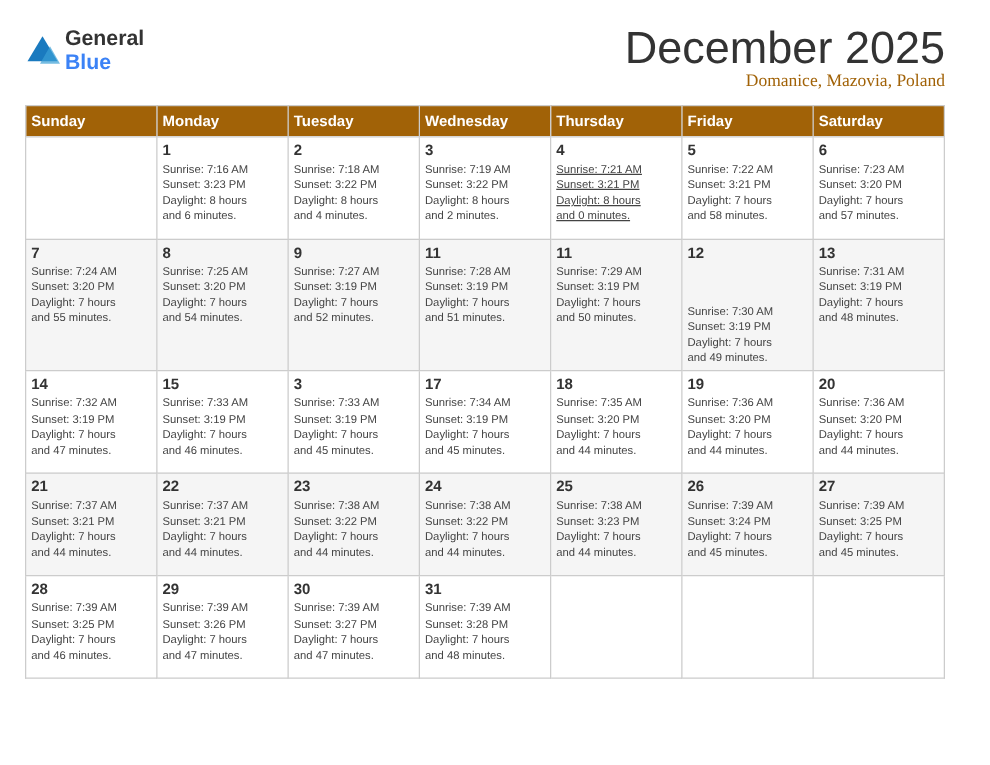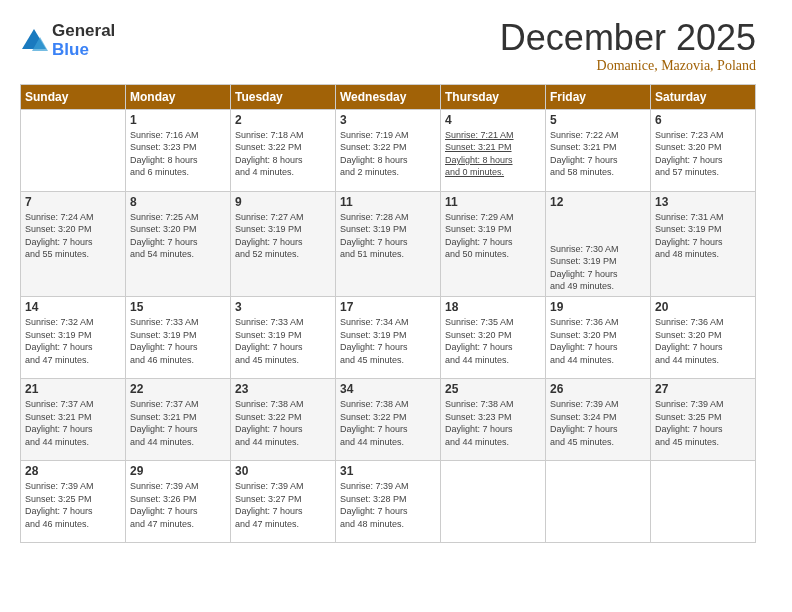--- a/index.html
+++ b/index.html
@@ -307,21 +307,21 @@
 and 44 minutes.</div>
           </td>
           <td>
             <span class="day-number">23</span>
             <div class="day-info" style="white-space: pre-line;">Sunrise: 7:38 AM
 Sunset: 3:22 PM
 Daylight: 7 hours
 and 44 minutes.</div>
           </td>
           <td>
-            <span class="day-number">34</span>
+            <span class="day-number">24</span>
             <div class="day-info" style="white-space: pre-line;">Sunrise: 7:38 AM
 Sunset: 3:22 PM
 Daylight: 7 hours
 and 44 minutes.</div>
           </td>
           <td>
             <span class="day-number">25</span>
             <div class="day-info" style="white-space: pre-line;">Sunrise: 7:38 AM
 Sunset: 3:23 PM
 Daylight: 7 hours

